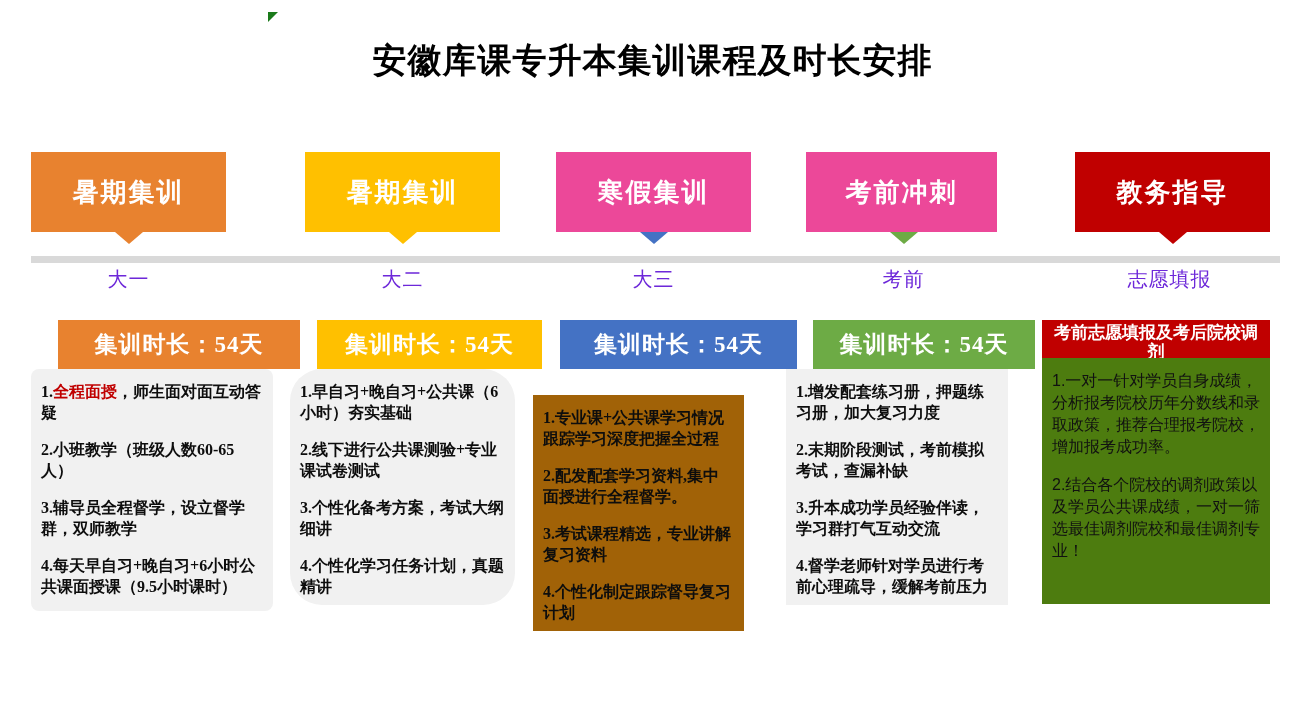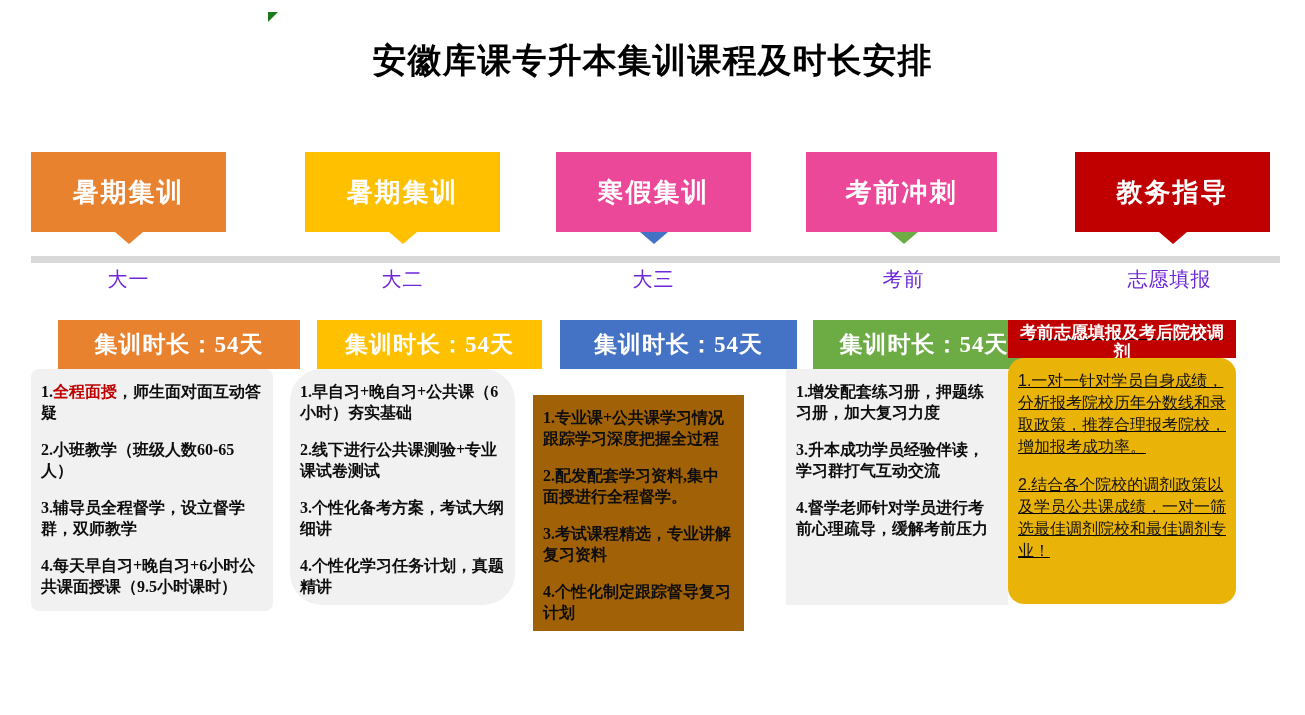--- a/index.html
+++ b/index.html
@@ -170,24 +170,25 @@
         <div class="bullet">1.专业课+公共课学习情况跟踪学习深度把握全过程</div>
         <div class="bullet">2.配发配套学习资料,集中面授进行全程督学。</div>
         <div class="bullet">3.考试课程精选，专业讲解复习资料</div>
         <div class="bullet">4.个性化制定跟踪督导复习计划</div>
       </div>
     </div>
     <div class="column" style="left: 786px; width: 222px;">
       <div class="col-header serif" style="background: rgb(109, 171, 69); width: 222px;">集训时长：54天</div>
       <div class="col-body serif" style="background: rgb(241, 241, 241); width: 222px; height: 236px;">
         <div class="bullet">1.增发配套练习册，押题练习册，加大复习力度</div>
+        <div class="bullet">2.末期阶段测试，考前模拟考试，查漏补缺</div>
         <div class="bullet">3.升本成功学员经验伴读，学习群打气互动交流</div>
         <div class="bullet">4.督学老师针对学员进行考前心理疏导，缓解考前压力</div>
       </div>
     </div>
-    <div class="column" style="left: 1008px; width: 252px; text-decoration: underline;">
+    <div class="column" style="left: 1042px; width: 252px;">
       <div class="col-header sans" style="background: rgb(192, 0, 0); width: 228px;">考前志愿填报及考后院校调剂</div>
-      <div class="col-body sans" style="background: #eab308; width: 228px; height: 246px; border-radius: 16px;">
+      <div class="col-body sans" style="background: #4d7c0f; width: 228px; height: 246px;">
         <div class="bullet">1.一对一针对学员自身成绩，分析报考院校历年分数线和录取政策，推荐合理报考院校，增加报考成功率。</div>
         <div class="bullet">2.结合各个院校的调剂政策以及学员公共课成绩，一对一筛选最佳调剂院校和最佳调剂专业！</div>
       </div>
     </div>
   </div>
 
 </body></html>

